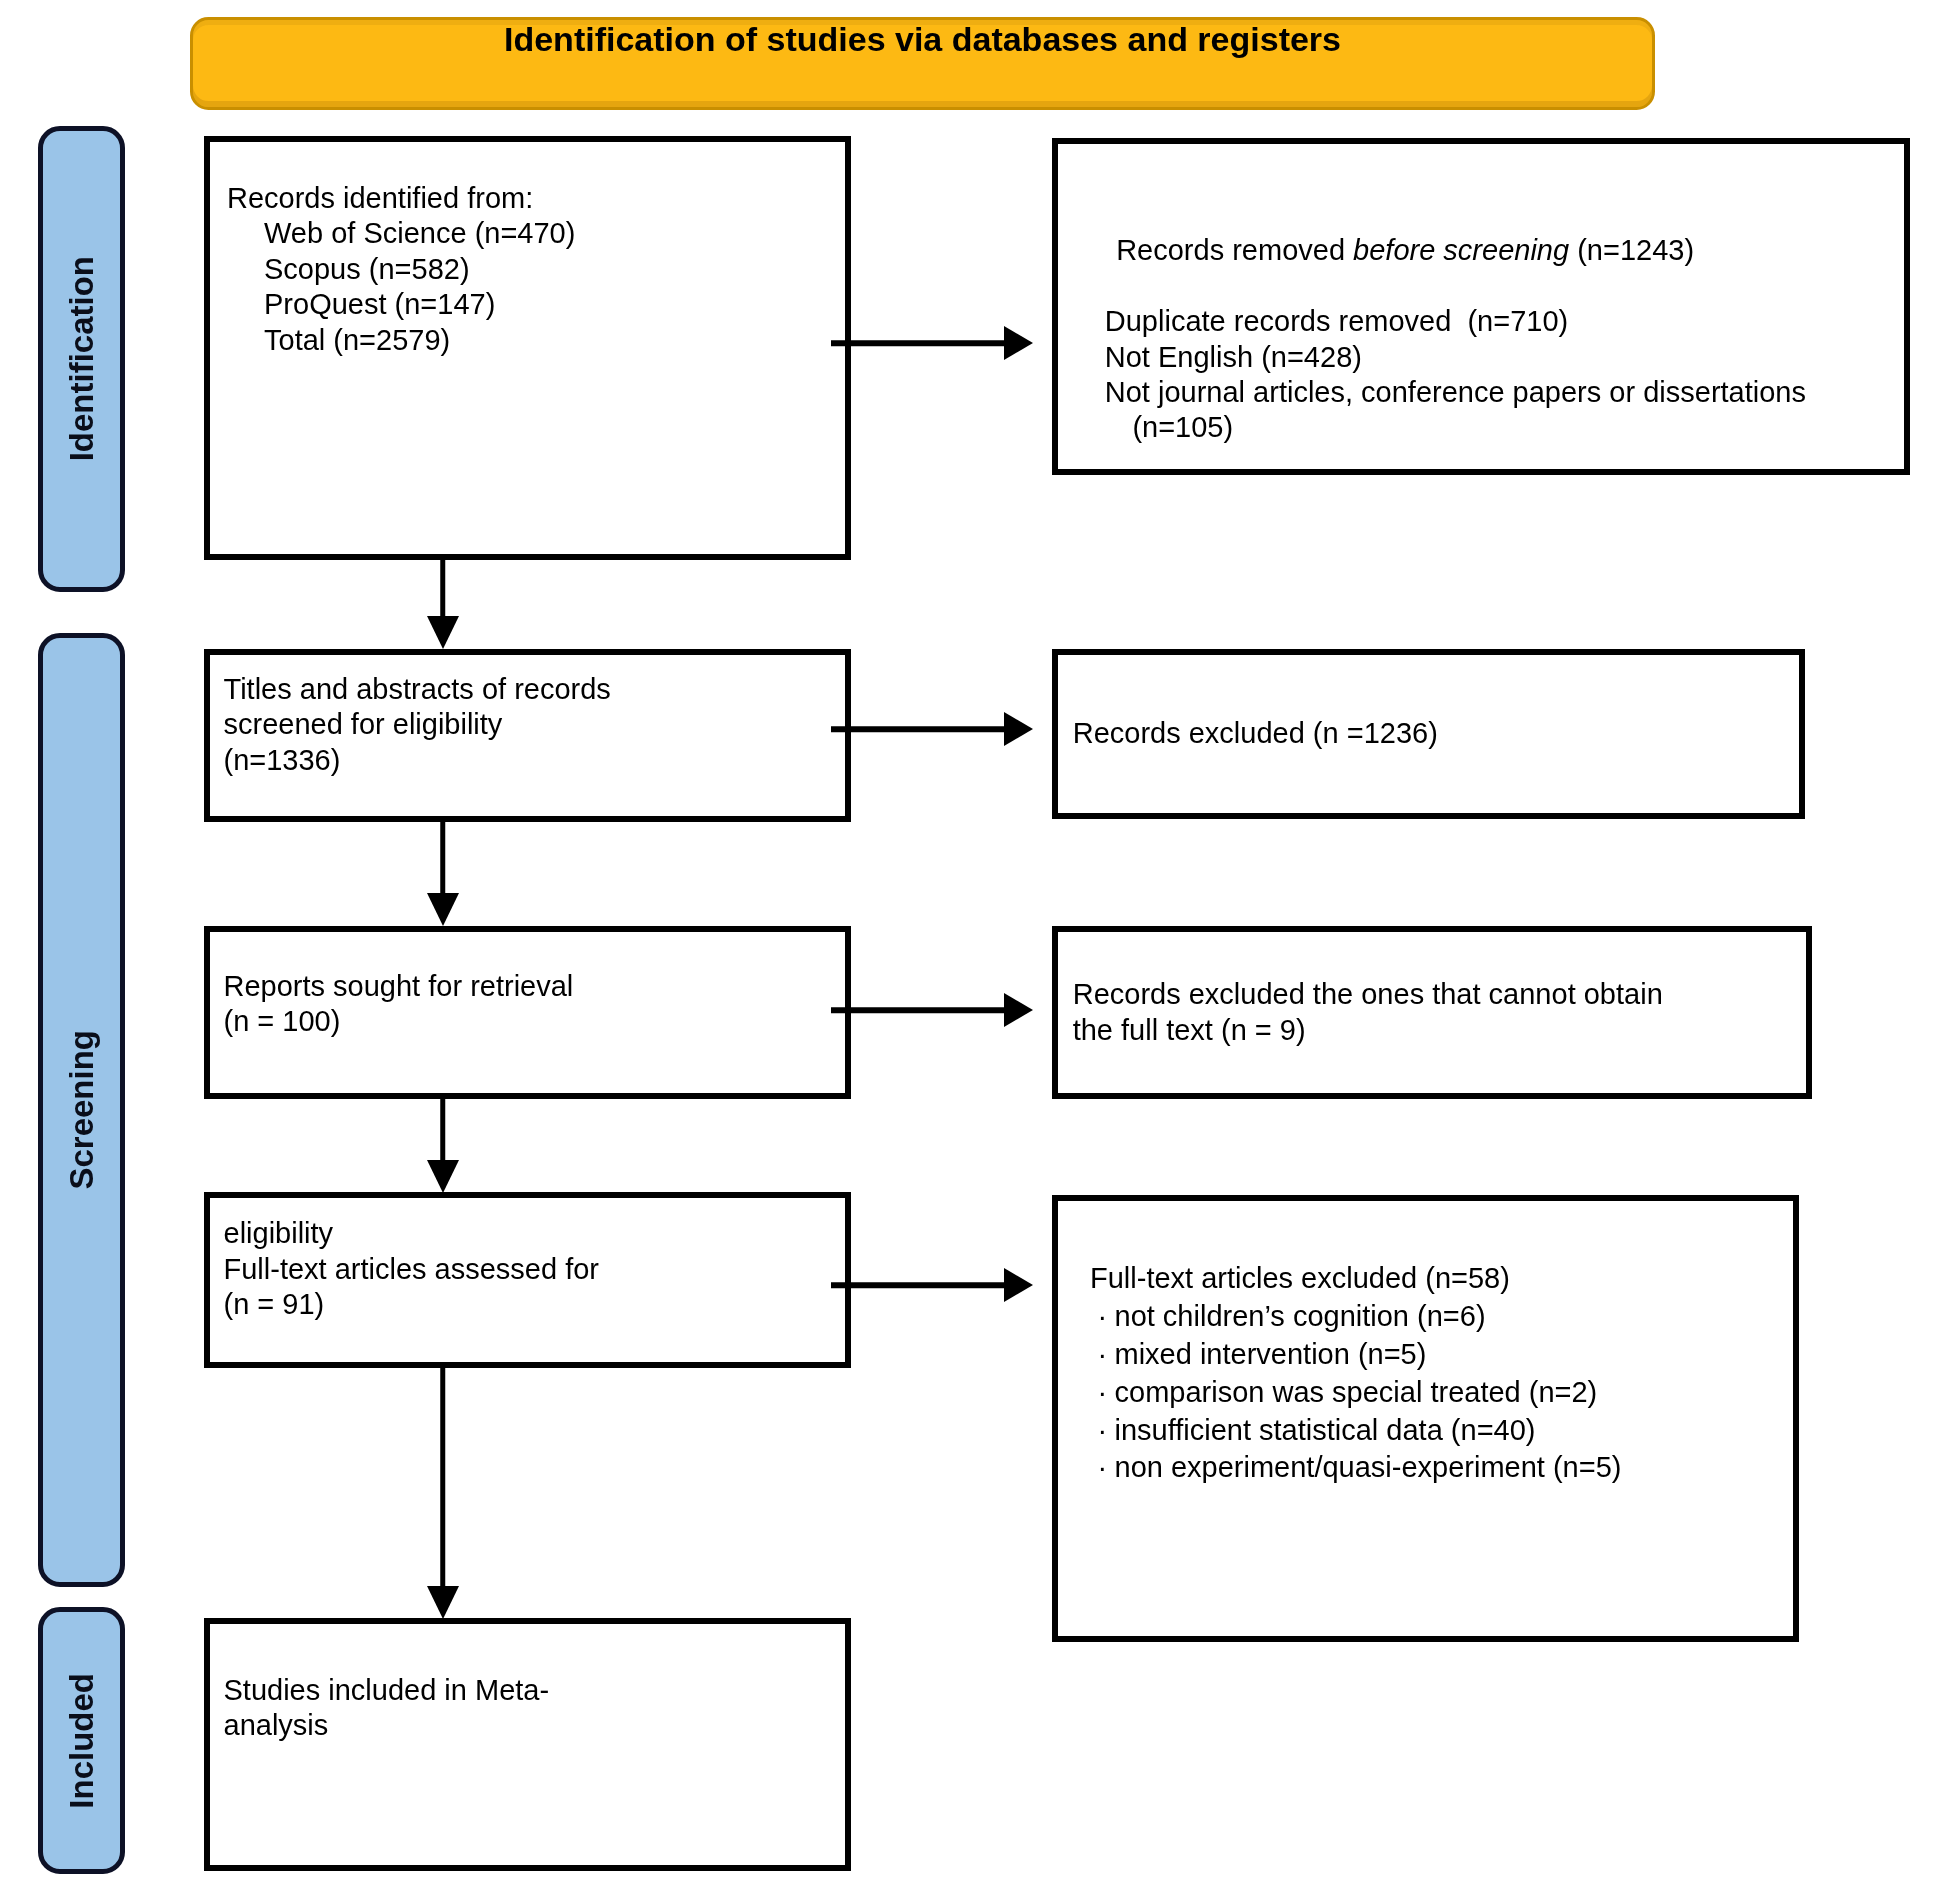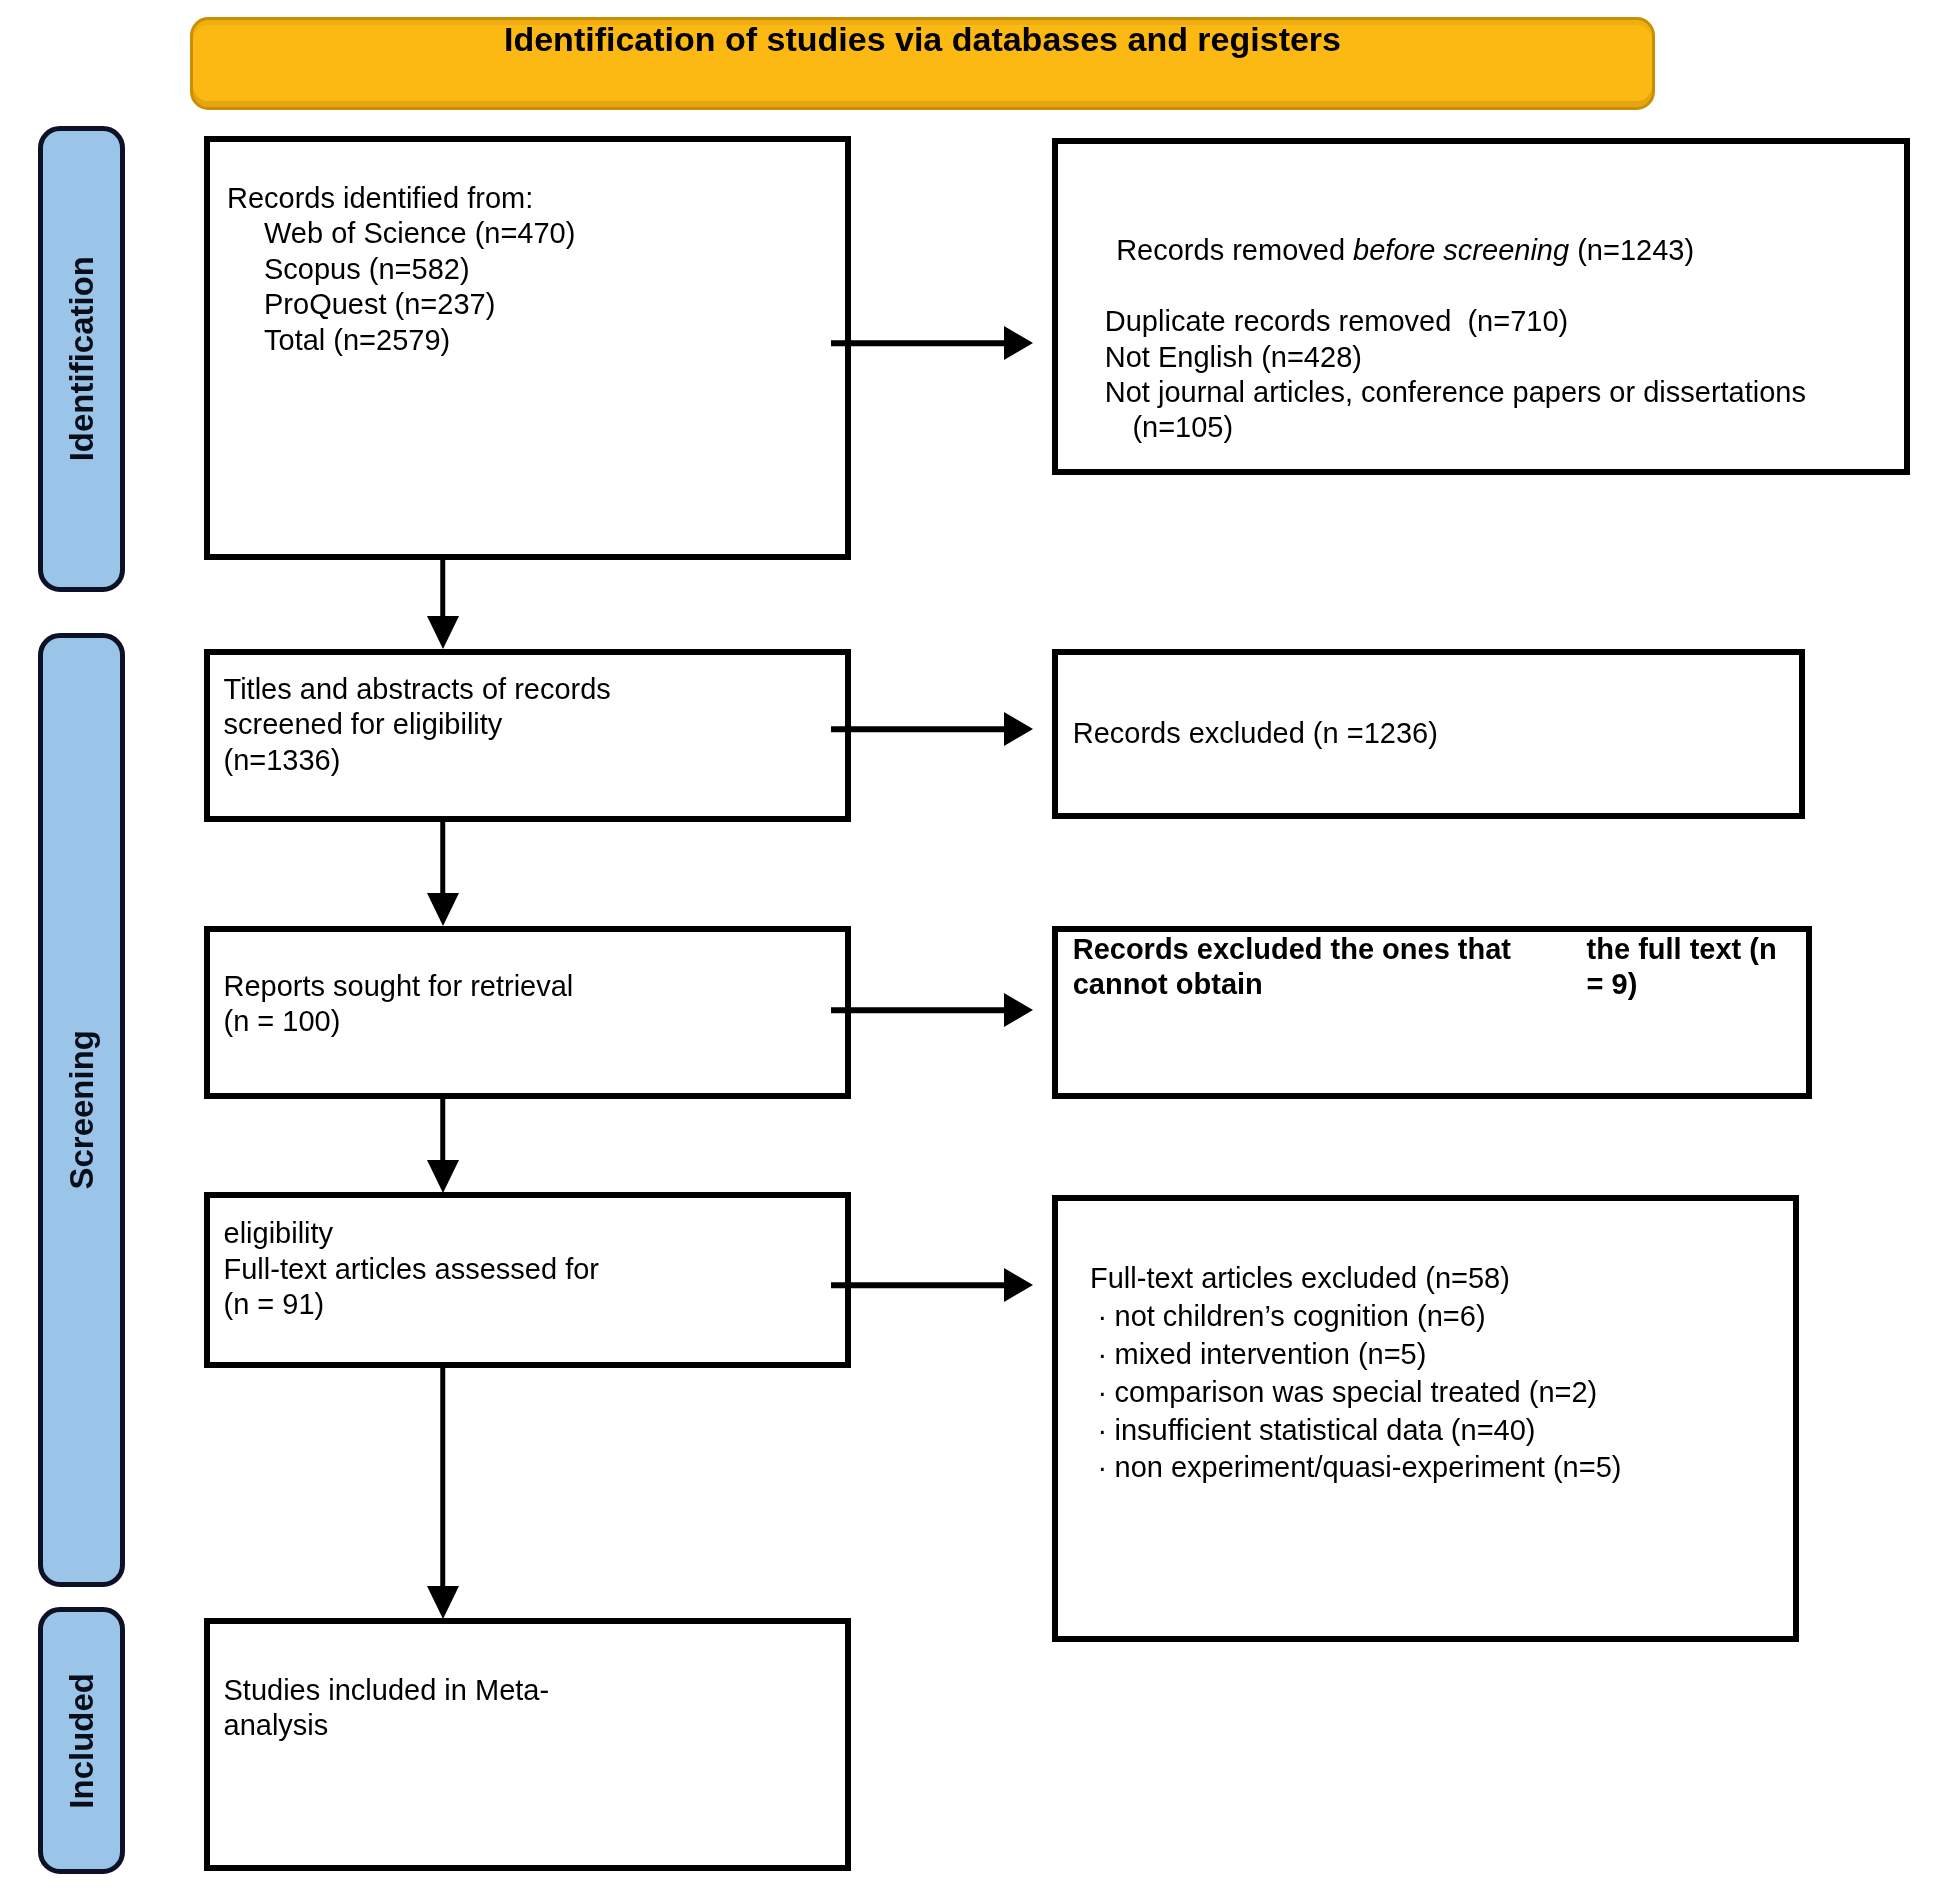--- a/index.html
+++ b/index.html
@@ -42,21 +42,21 @@
   .box .line, .box .item, .box .bullet-line { white-space: pre-wrap; }
   .box .item { margin-left: 37px; }
   .box .hang { padding-left: 27.6px; text-indent: -27.6px; max-width: 723px; }
   .it { font-style: italic; }
 
   #box-records-identified { left: 184px;  top: 136px;  width: 647px; height: 424px; padding: 39px 18.4px 0 17px; }
   #box-records-removed    { left: 1032px; top: 138px;  width: 858px; height: 337px; padding: 54px 14.7px 0 9.8px; }
   #box-titles-screened    { left: 184px;  top: 649px; width: 647px; height: 173px; padding: 17px 12.3px 0 13.5px; }
   #box-records-excluded   { left: 1032px; top: 649px; width: 753px; height: 170px; padding: 0 14.7px; display: flex; flex-direction: column; justify-content: center; }
   #box-reports-sought     { left: 184px;  top: 926px; width: 647px; height: 173px; padding: 37px 12.3px 0 13.5px; }
-  #box-records-not-retrieved { left: 1032px; top: 926px; width: 760px; height: 173px; padding: 0 18.4px 0 14.7px; display: flex; flex-direction: row; justify-content: center; font-weight: bold; }
+  #box-records-not-retrieved { left: 1032px; top: 926px; width: 760px; height: 173px; padding: 0 18.4px 0 14.7px; display: flex; flex-direction: column; justify-content: center; }
   #box-fulltext-assessed  { left: 184px;  top: 1192px; width: 647px; height: 176px; padding: 18.4px 12.3px 0 13.5px; }
   #box-fulltext-excluded  { left: 1032px; top: 1195px; width: 747px; height: 447px; padding: 60px 14.7px 0 32px; }
   #box-studies-included   { left: 184px;  top: 1618px; width: 647px; height: 253px; padding: 49px 12.3px 0 13.5px; }
 
   #box-fulltext-excluded .bullet-line { display: flex; align-items: baseline; margin-top: 2.5px; }
   #box-fulltext-excluded .dot { width: 24.5px; text-align: center; flex: 0 0 auto; }
 
   
   .varrow { position: absolute; width: 33px; }
   .varrow .shaft { position: absolute; left: 50%; transform: translateX(-50%); top: 0; bottom: 28px; width: 5.5px; background: var(--arrow, #000); }
@@ -92,21 +92,21 @@
     <span class="vtext">Screening</span>
   </div>
   <div class="stage stage-included">
     <span class="vtext">Included</span>
   </div>
 
   <div class="box" id="box-records-identified">
     <div class="line">Records identified from:</div>
     <div class="line item">Web of Science (n=470)</div>
     <div class="line item">Scopus (n=582)</div>
-    <div class="line item">ProQuest (n=237)</div>
+    <div class="line item">ProQuest (n=147)</div>
     <div class="line item">Total (n=2579)</div>
   </div>
 
   <div class="box" id="box-records-removed">
     <div class="line">
       <span>Records removed </span><span class="it">before screening</span><span> (n=1243)</span>
     </div>
     <div class="line item">Duplicate records removed  (n=710)</div>
     <div class="line item">Not English (n=428)</div>
     <div class="line item hang">Not journal articles, conference papers or dissertations (n=105)</div>

